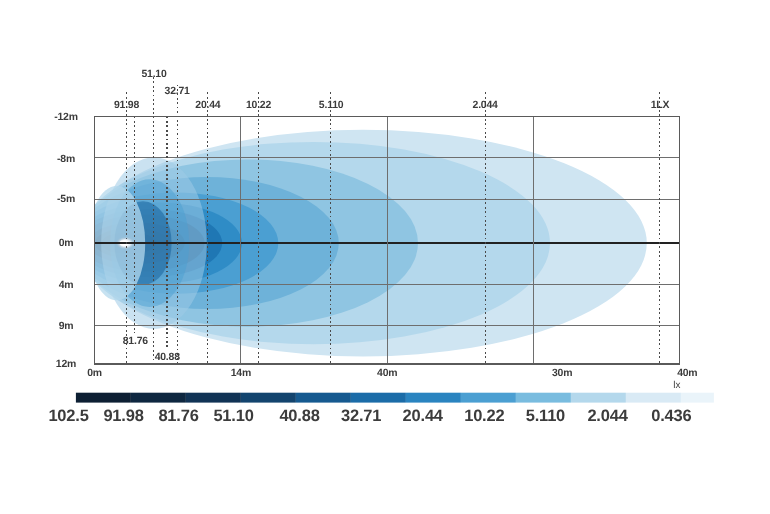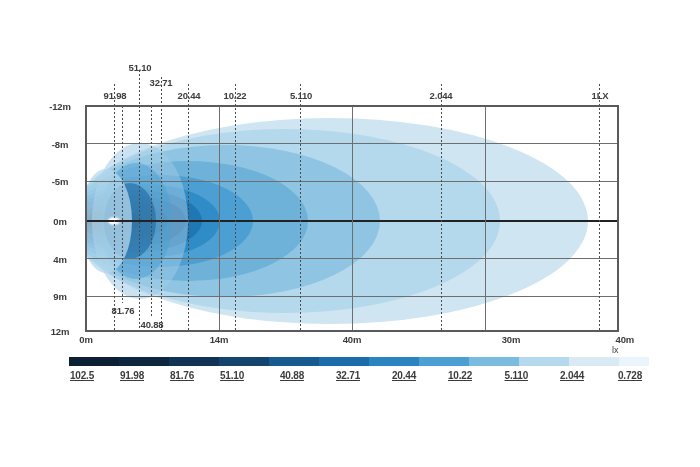--- a/index.html
+++ b/index.html
@@ -25,27 +25,26 @@
     position:absolute;
     font-size:9.5px;
     font-weight:bold;
     color:#3c3c3c;
     letter-spacing:-0.2px;
     white-space:nowrap;
     text-align:center;
   }
   .legend-tick{
     position:absolute;
-    font-size:10px;
+    font-size:15px;
     font-weight:bold;
     color:#3c3c3c;
     letter-spacing:-0.2px;
     white-space:nowrap;
-    text-align:right;
-    text-decoration:underline;
+    text-align:left;
   }
   .legend-unit{
     position:absolute;
     font-size:9px;
     font-weight:normal;
     color:#3c3c3c;
     white-space:nowrap;
   }
   .y-label{text-align:center;}
   .x-label{text-align:center;}
@@ -180,17 +179,17 @@
   <div class="legend-tick" style="left:44px;top:370px;width:50px;">102.5</div>
   <div class="legend-tick" style="left:94px;top:370px;width:50px;">91.98</div>
   <div class="legend-tick" style="left:144px;top:370px;width:50px;">81.76</div>
   <div class="legend-tick" style="left:194px;top:370px;width:50px;">51.10</div>
   <div class="legend-tick" style="left:254px;top:370px;width:50px;">40.88</div>
   <div class="legend-tick" style="left:310px;top:370px;width:50px;">32.71</div>
   <div class="legend-tick" style="left:366px;top:370px;width:50px;">20.44</div>
   <div class="legend-tick" style="left:422px;top:370px;width:50px;">10.22</div>
   <div class="legend-tick" style="left:478px;top:370px;width:50px;">5.110</div>
   <div class="legend-tick" style="left:534px;top:370px;width:50px;">2.044</div>
-  <div class="legend-tick" style="left:592px;top:370px;width:50px;">0.728</div>
+  <div class="legend-tick" style="left:592px;top:370px;width:50px;">0.436</div>
 
   <div class="legend-unit" style="left:612px;top:345px;">lx</div>
 
 </div>
 
 </body></html>

